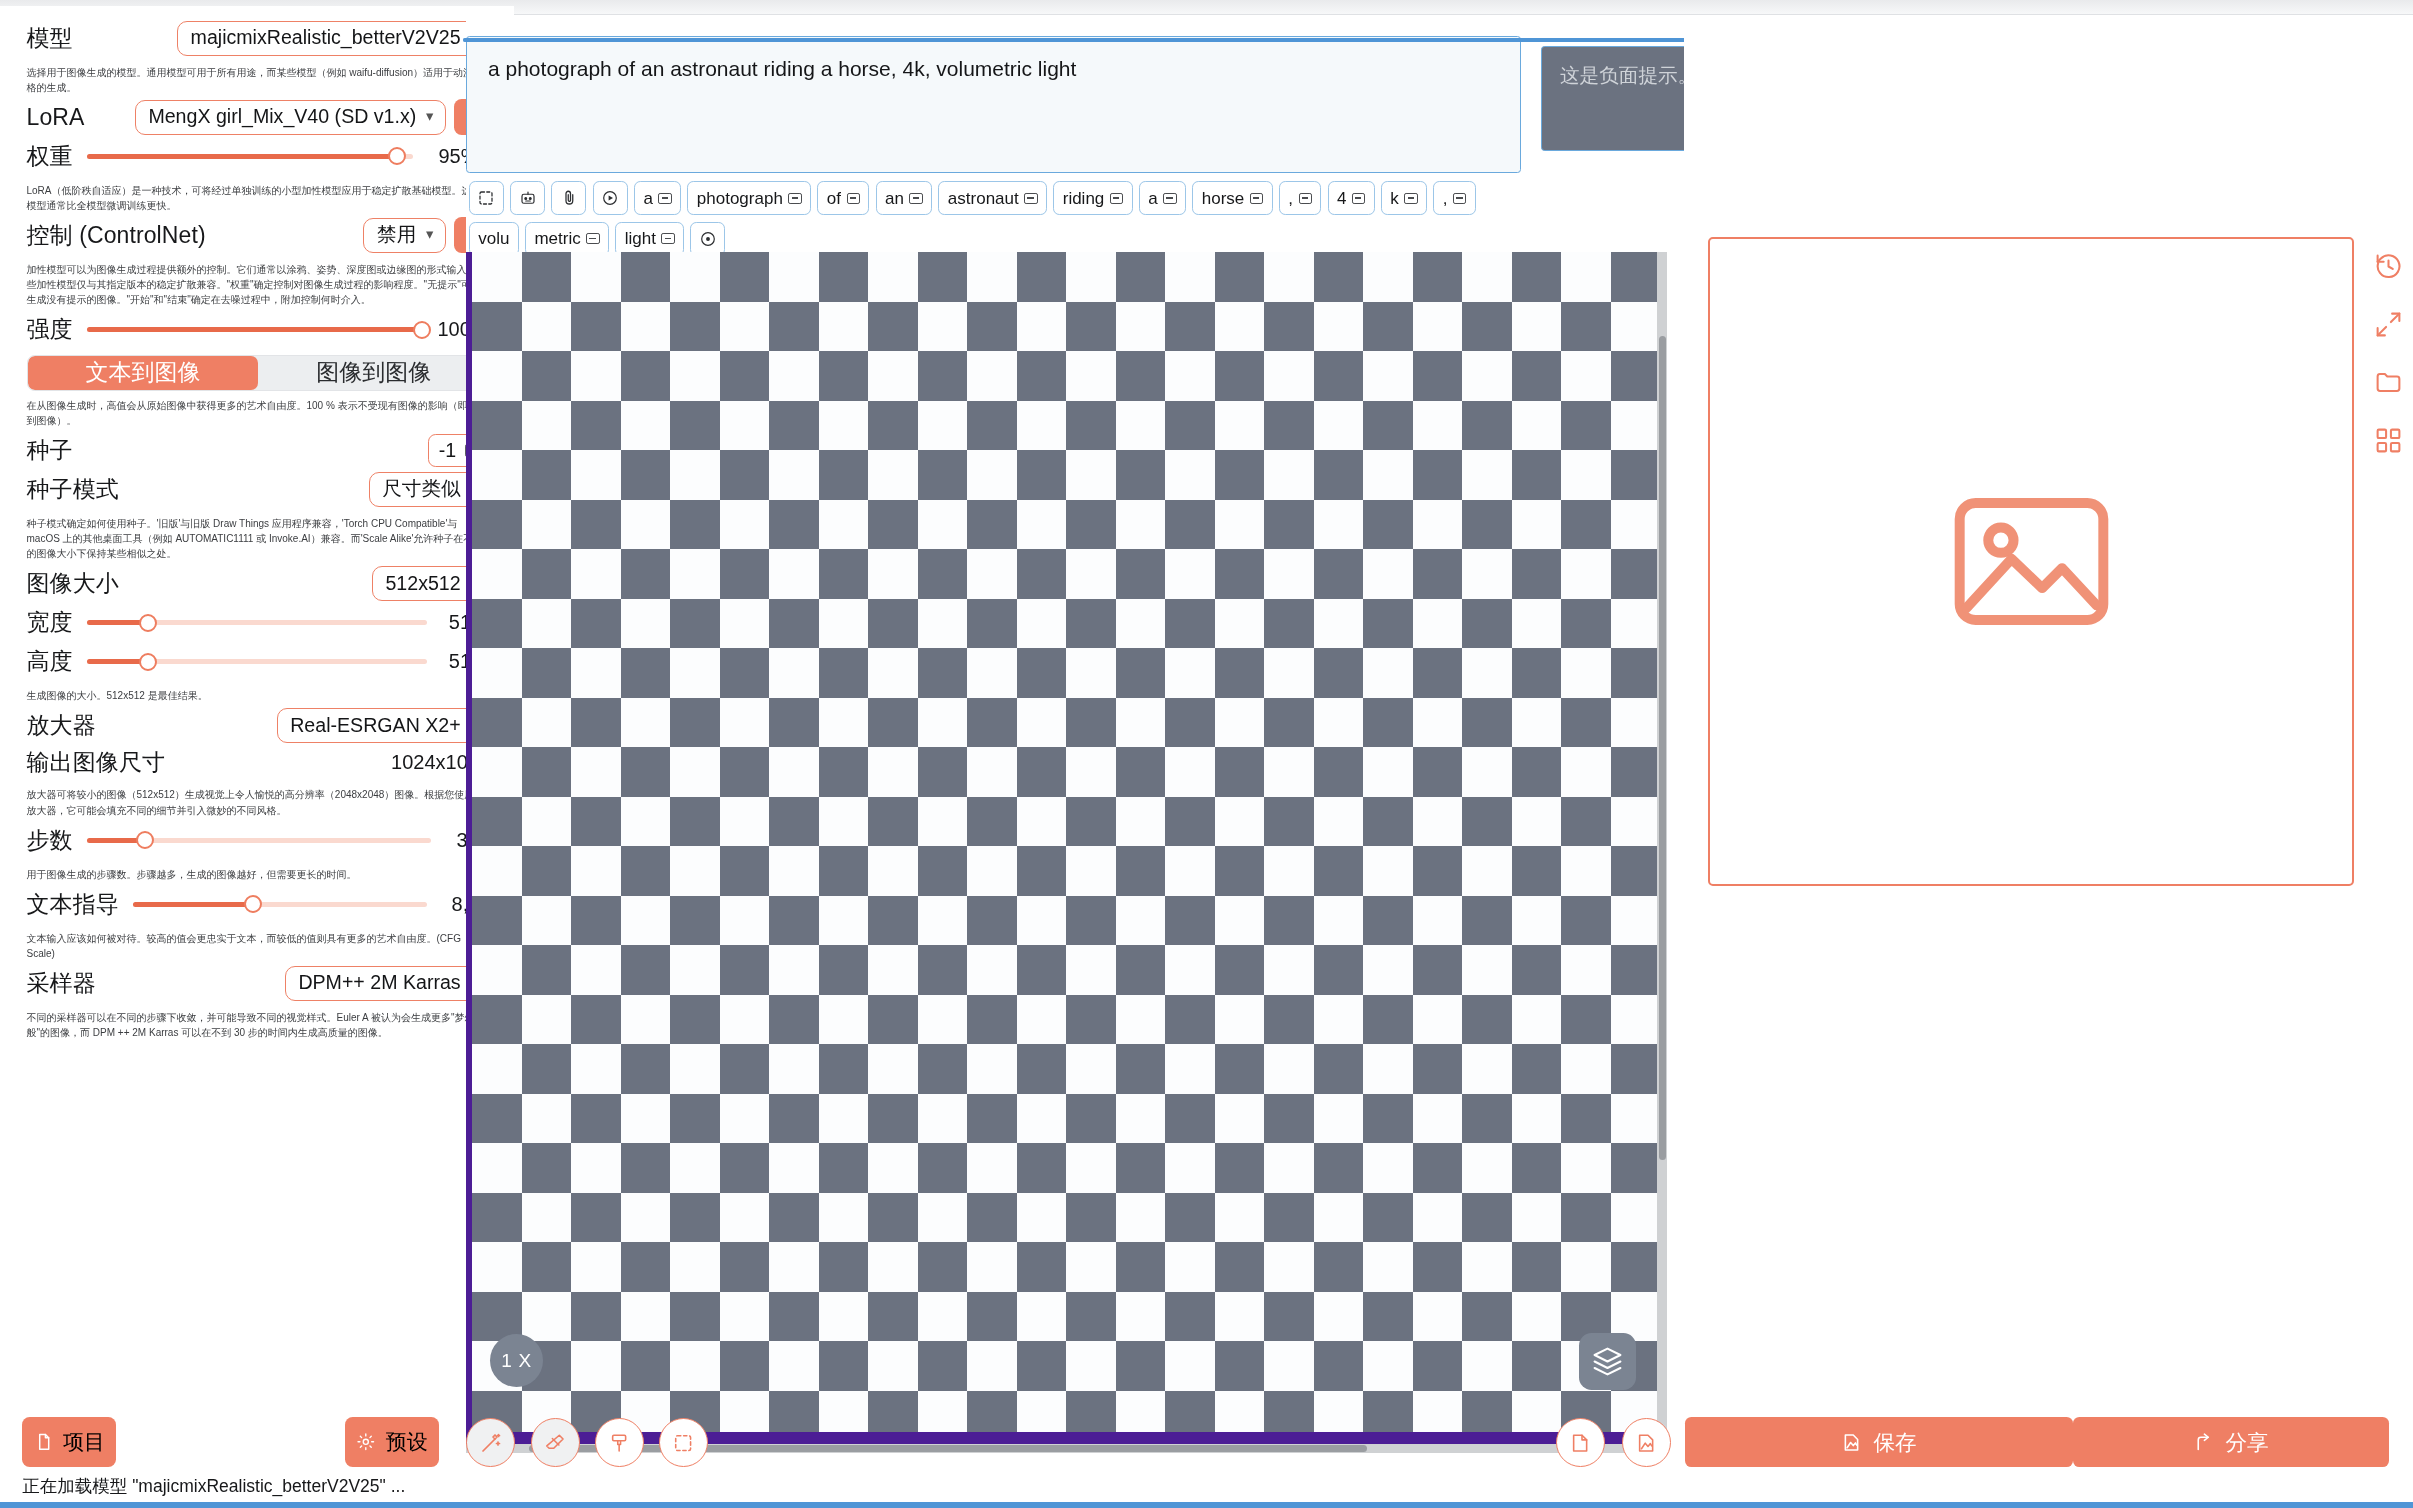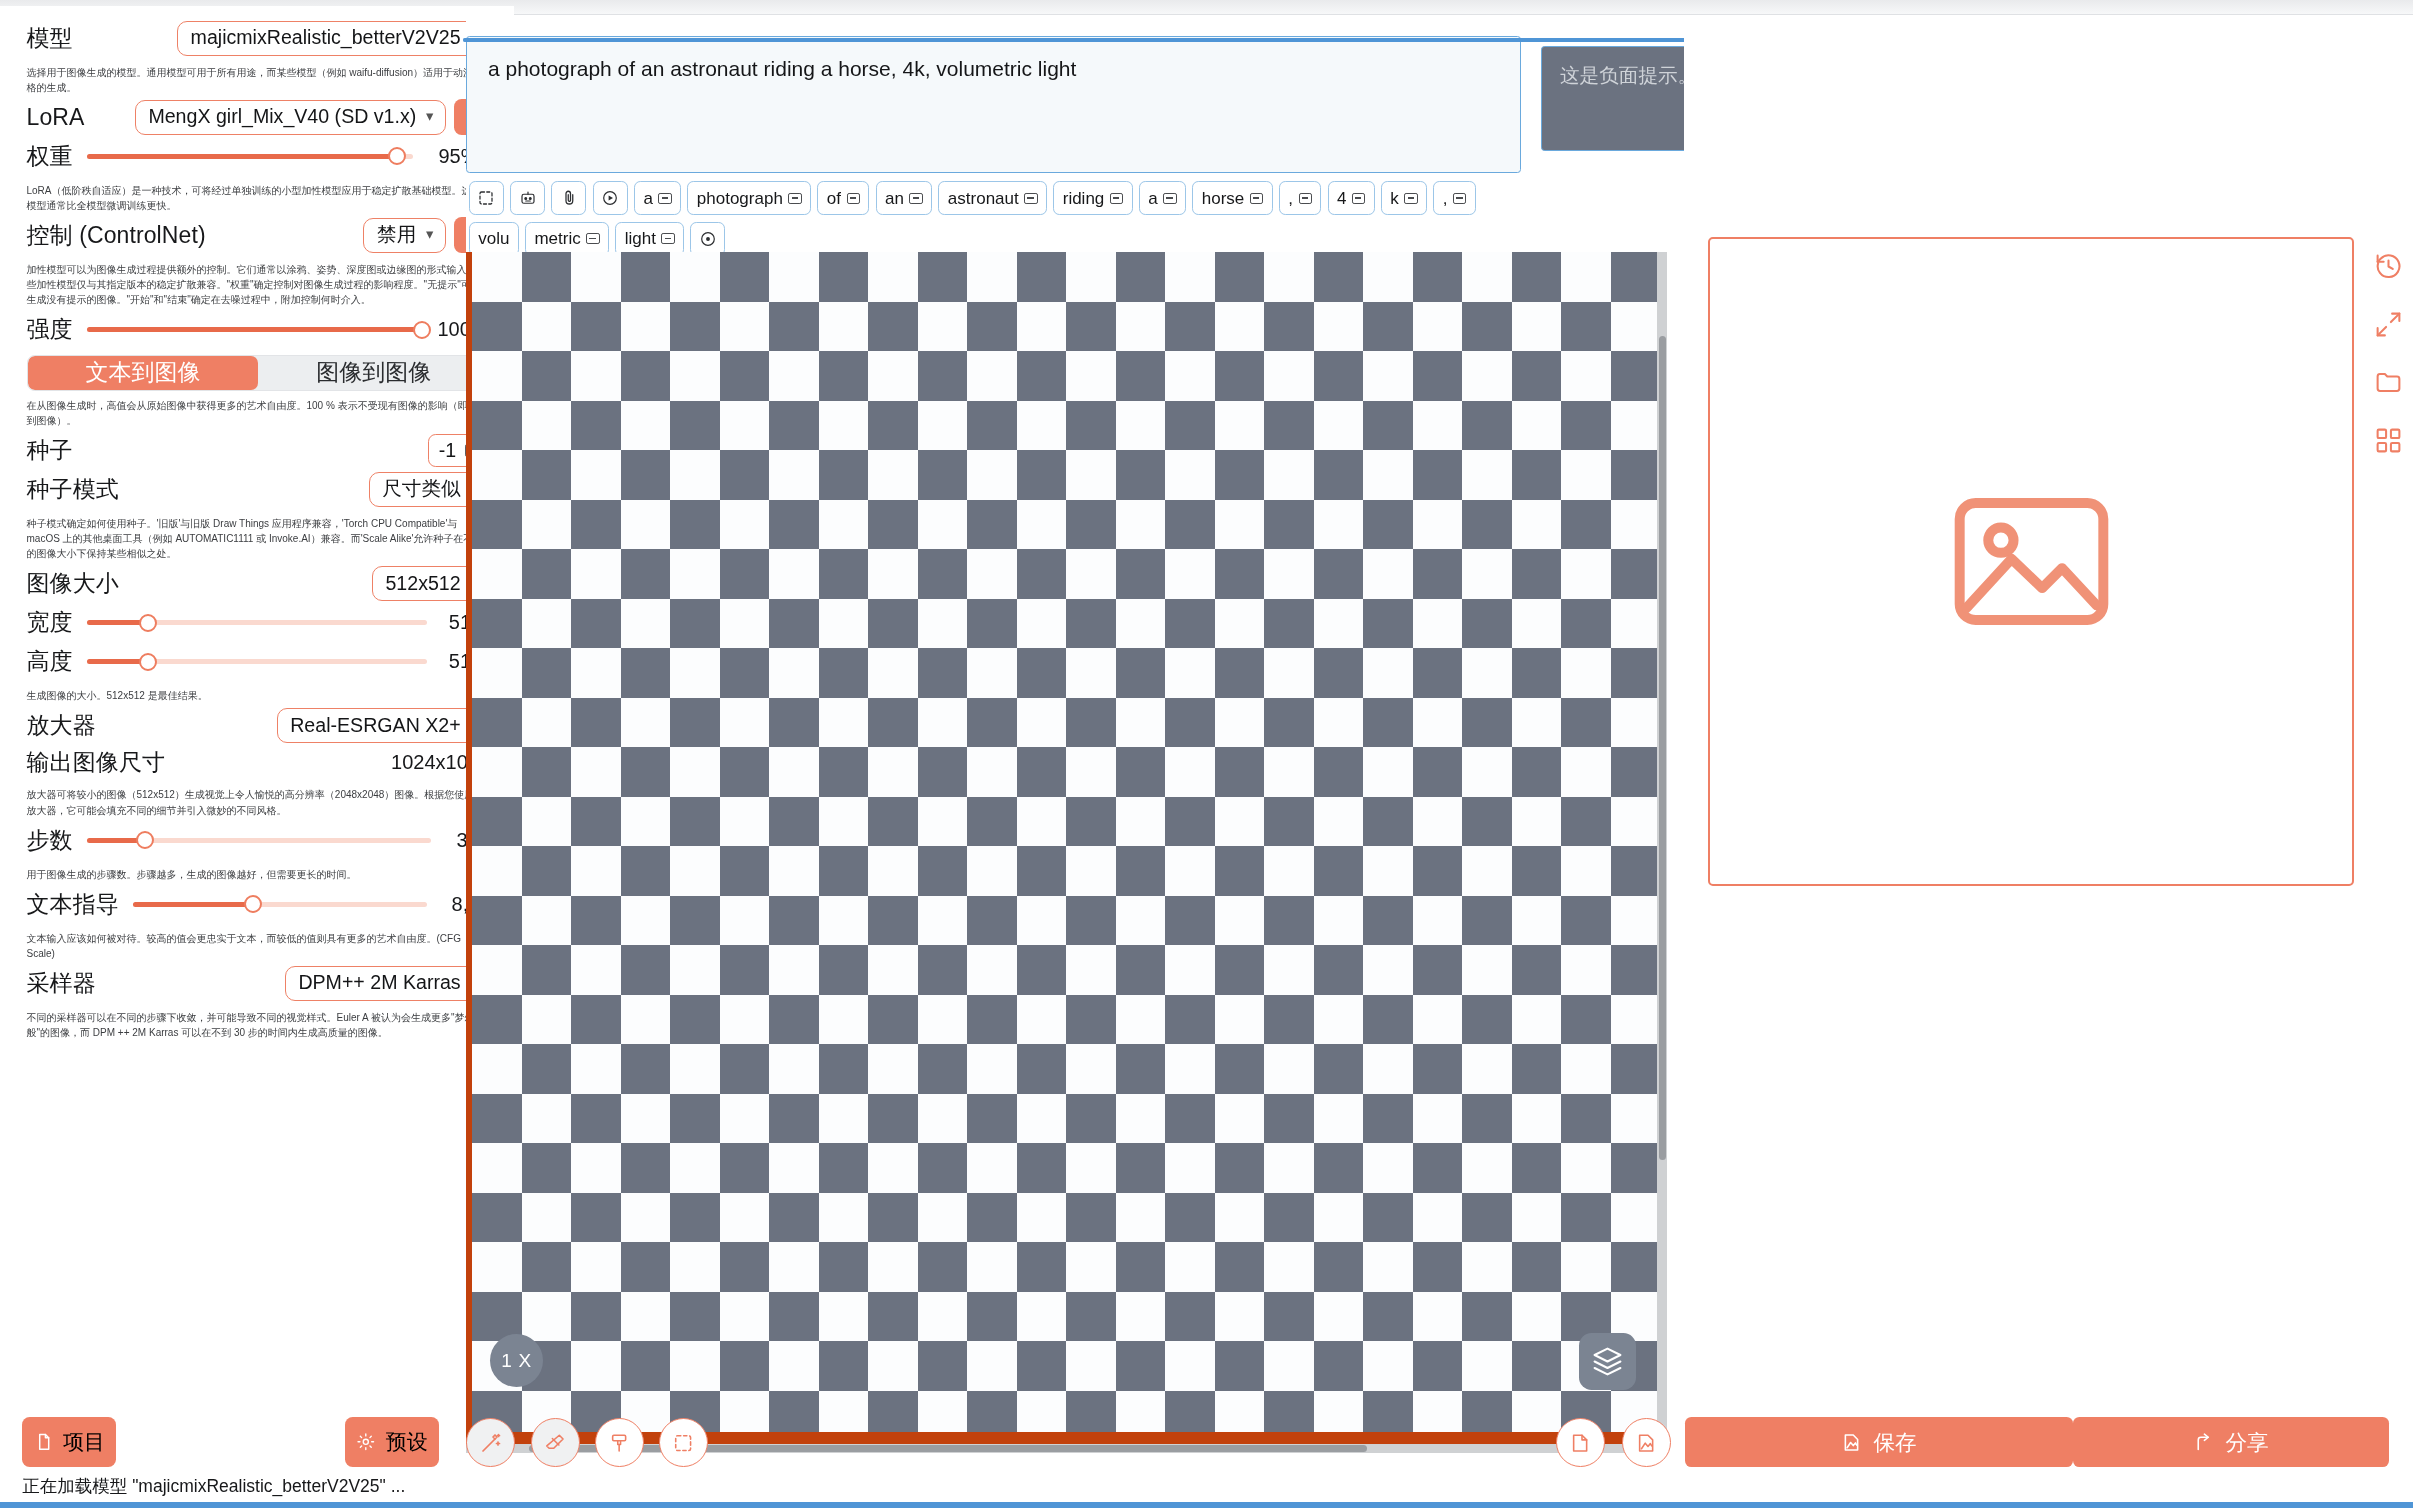--- a/index.html
+++ b/index.html
@@ -123,21 +123,21 @@
     border-radius: 2.1px; position: relative;
   }
   .chip .ret::after {
     content: ""; position: absolute; left: 2.1px; top: 3.5px; width: 6.3px; height: 1.4px;
     background: #4a4c4f;
   }
   .chip.ico { width: 35px; justify-content: center; padding: 3.5px 0; }
 
   .canvas-host {
     position: absolute; left: 0; top: 237px; width: 1201px; height: 1201px;
-    background: #c2410c;
+    background: #4c1d95;
   }
   .checkerboard {
     position: absolute; left: 5.6px; top: 0px; width: 1192px; height: 1180px;
     background-image:
       linear-gradient(45deg, #6b7280 25%, transparent 25%, transparent 75%, #6b7280 75%),
       linear-gradient(45deg, #6b7280 25%, transparent 25%, transparent 75%, #6b7280 75%);
     background-color: #fcfdfe;
     background-size: 99px 99px;
     background-position: 0 0, 50px 50px;
   }

